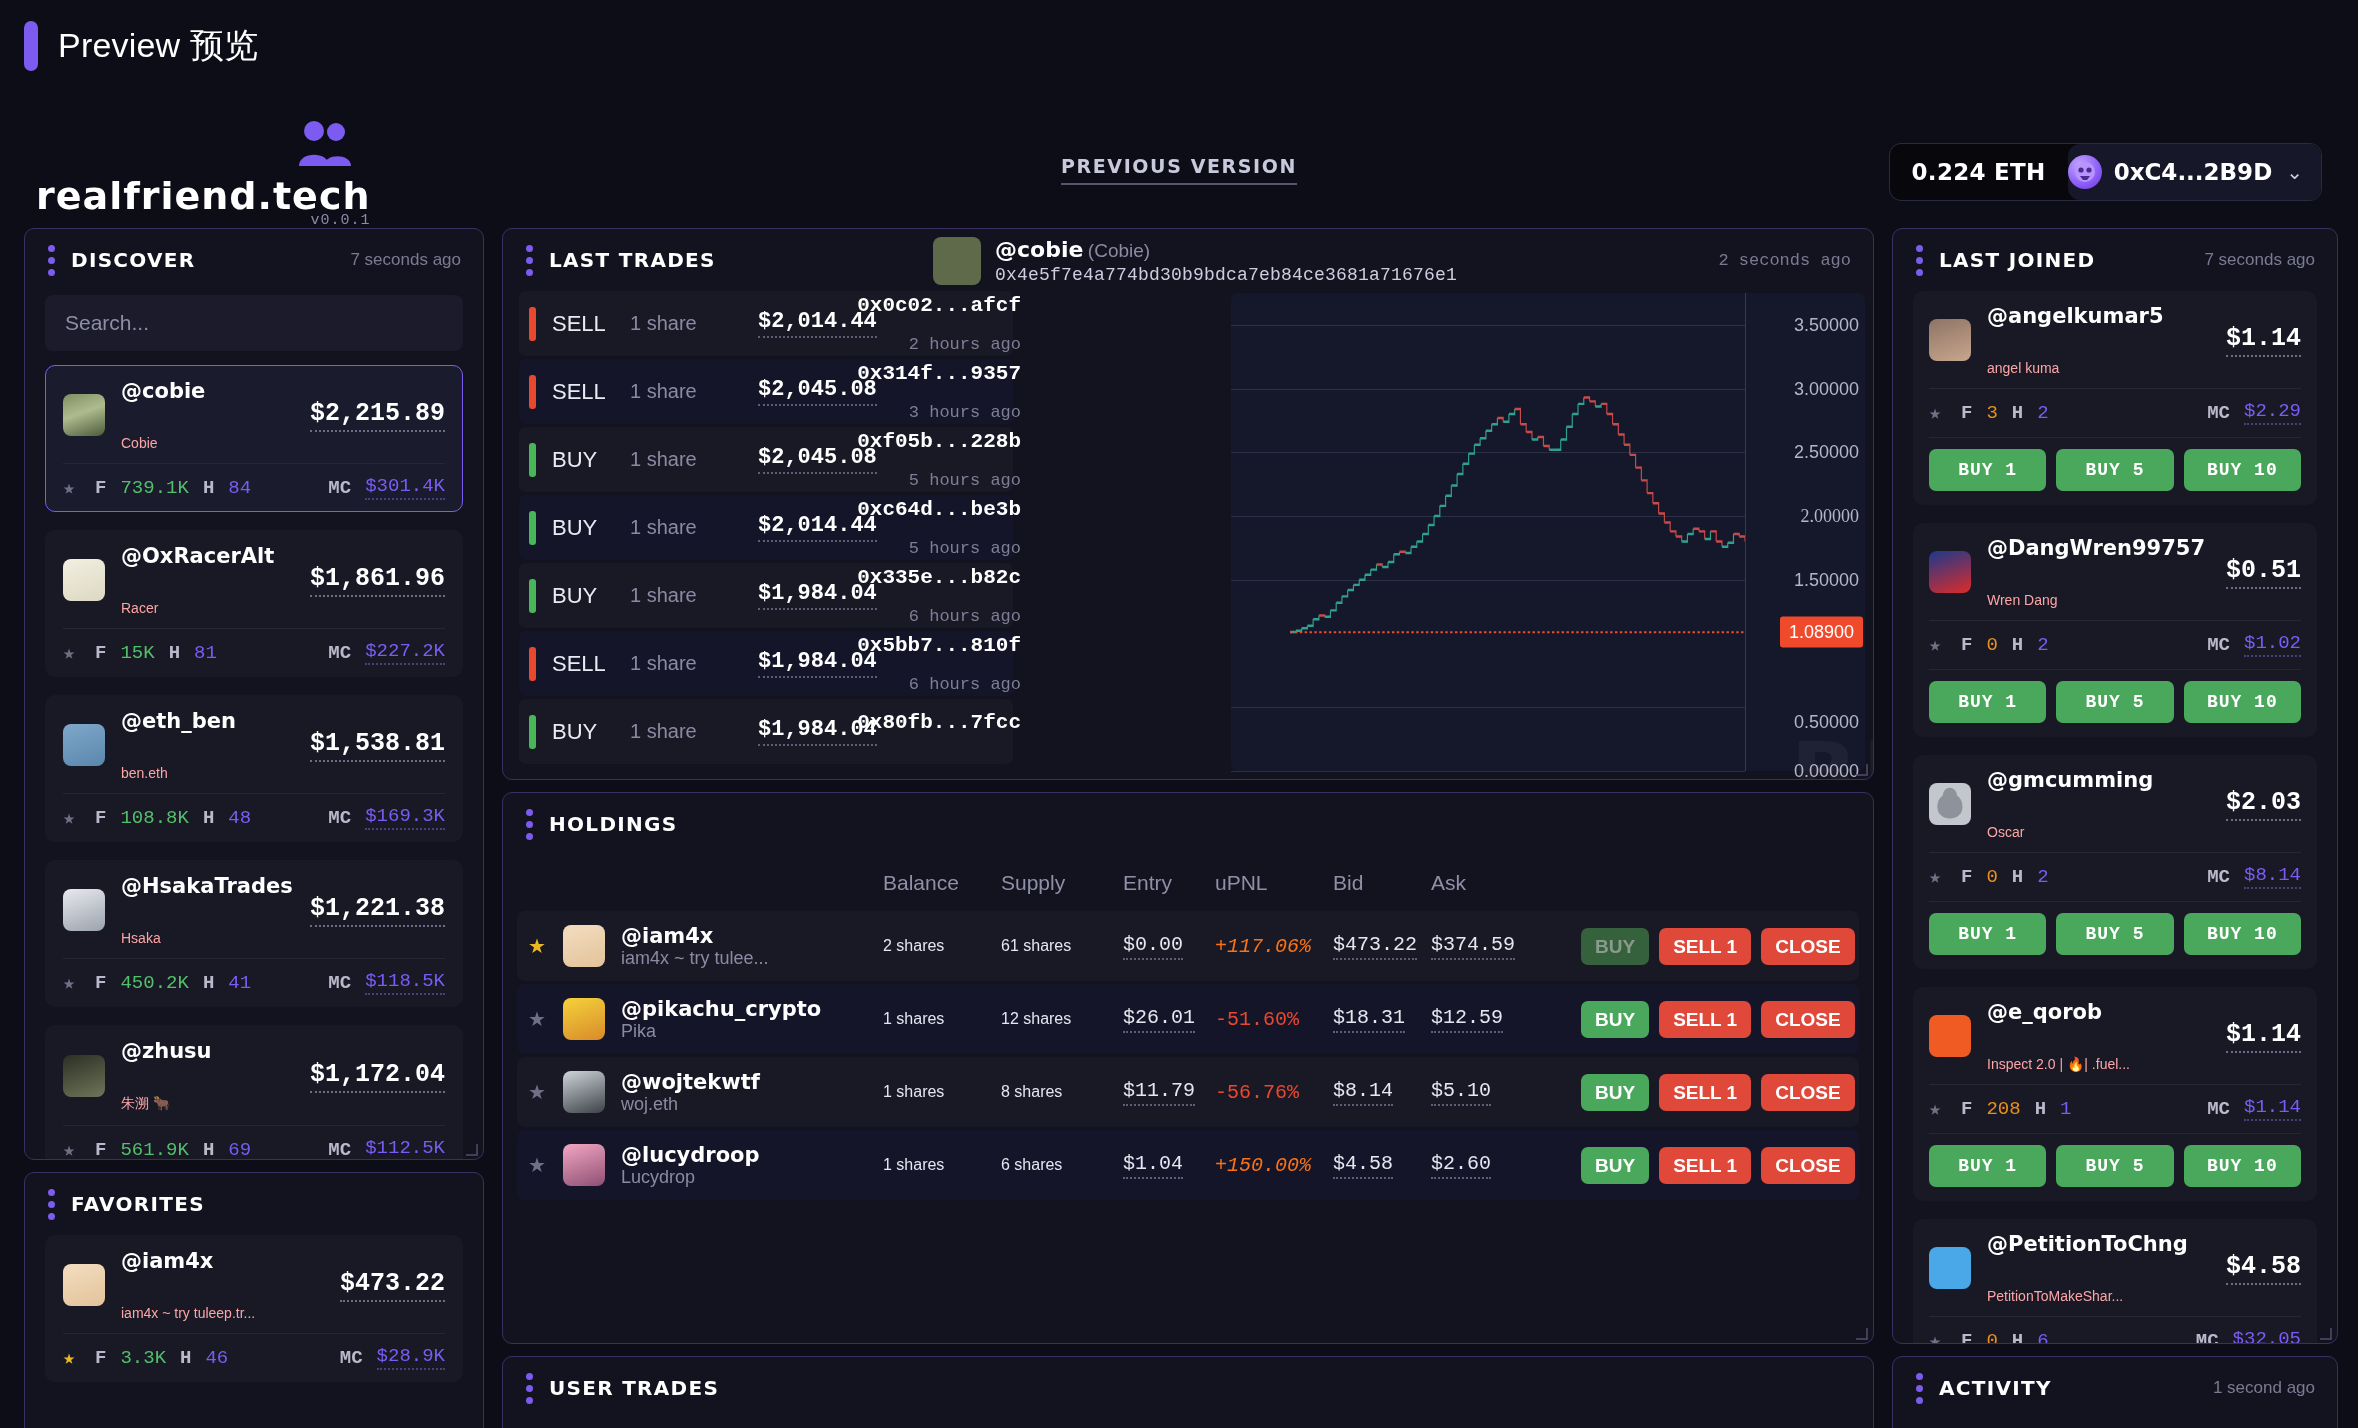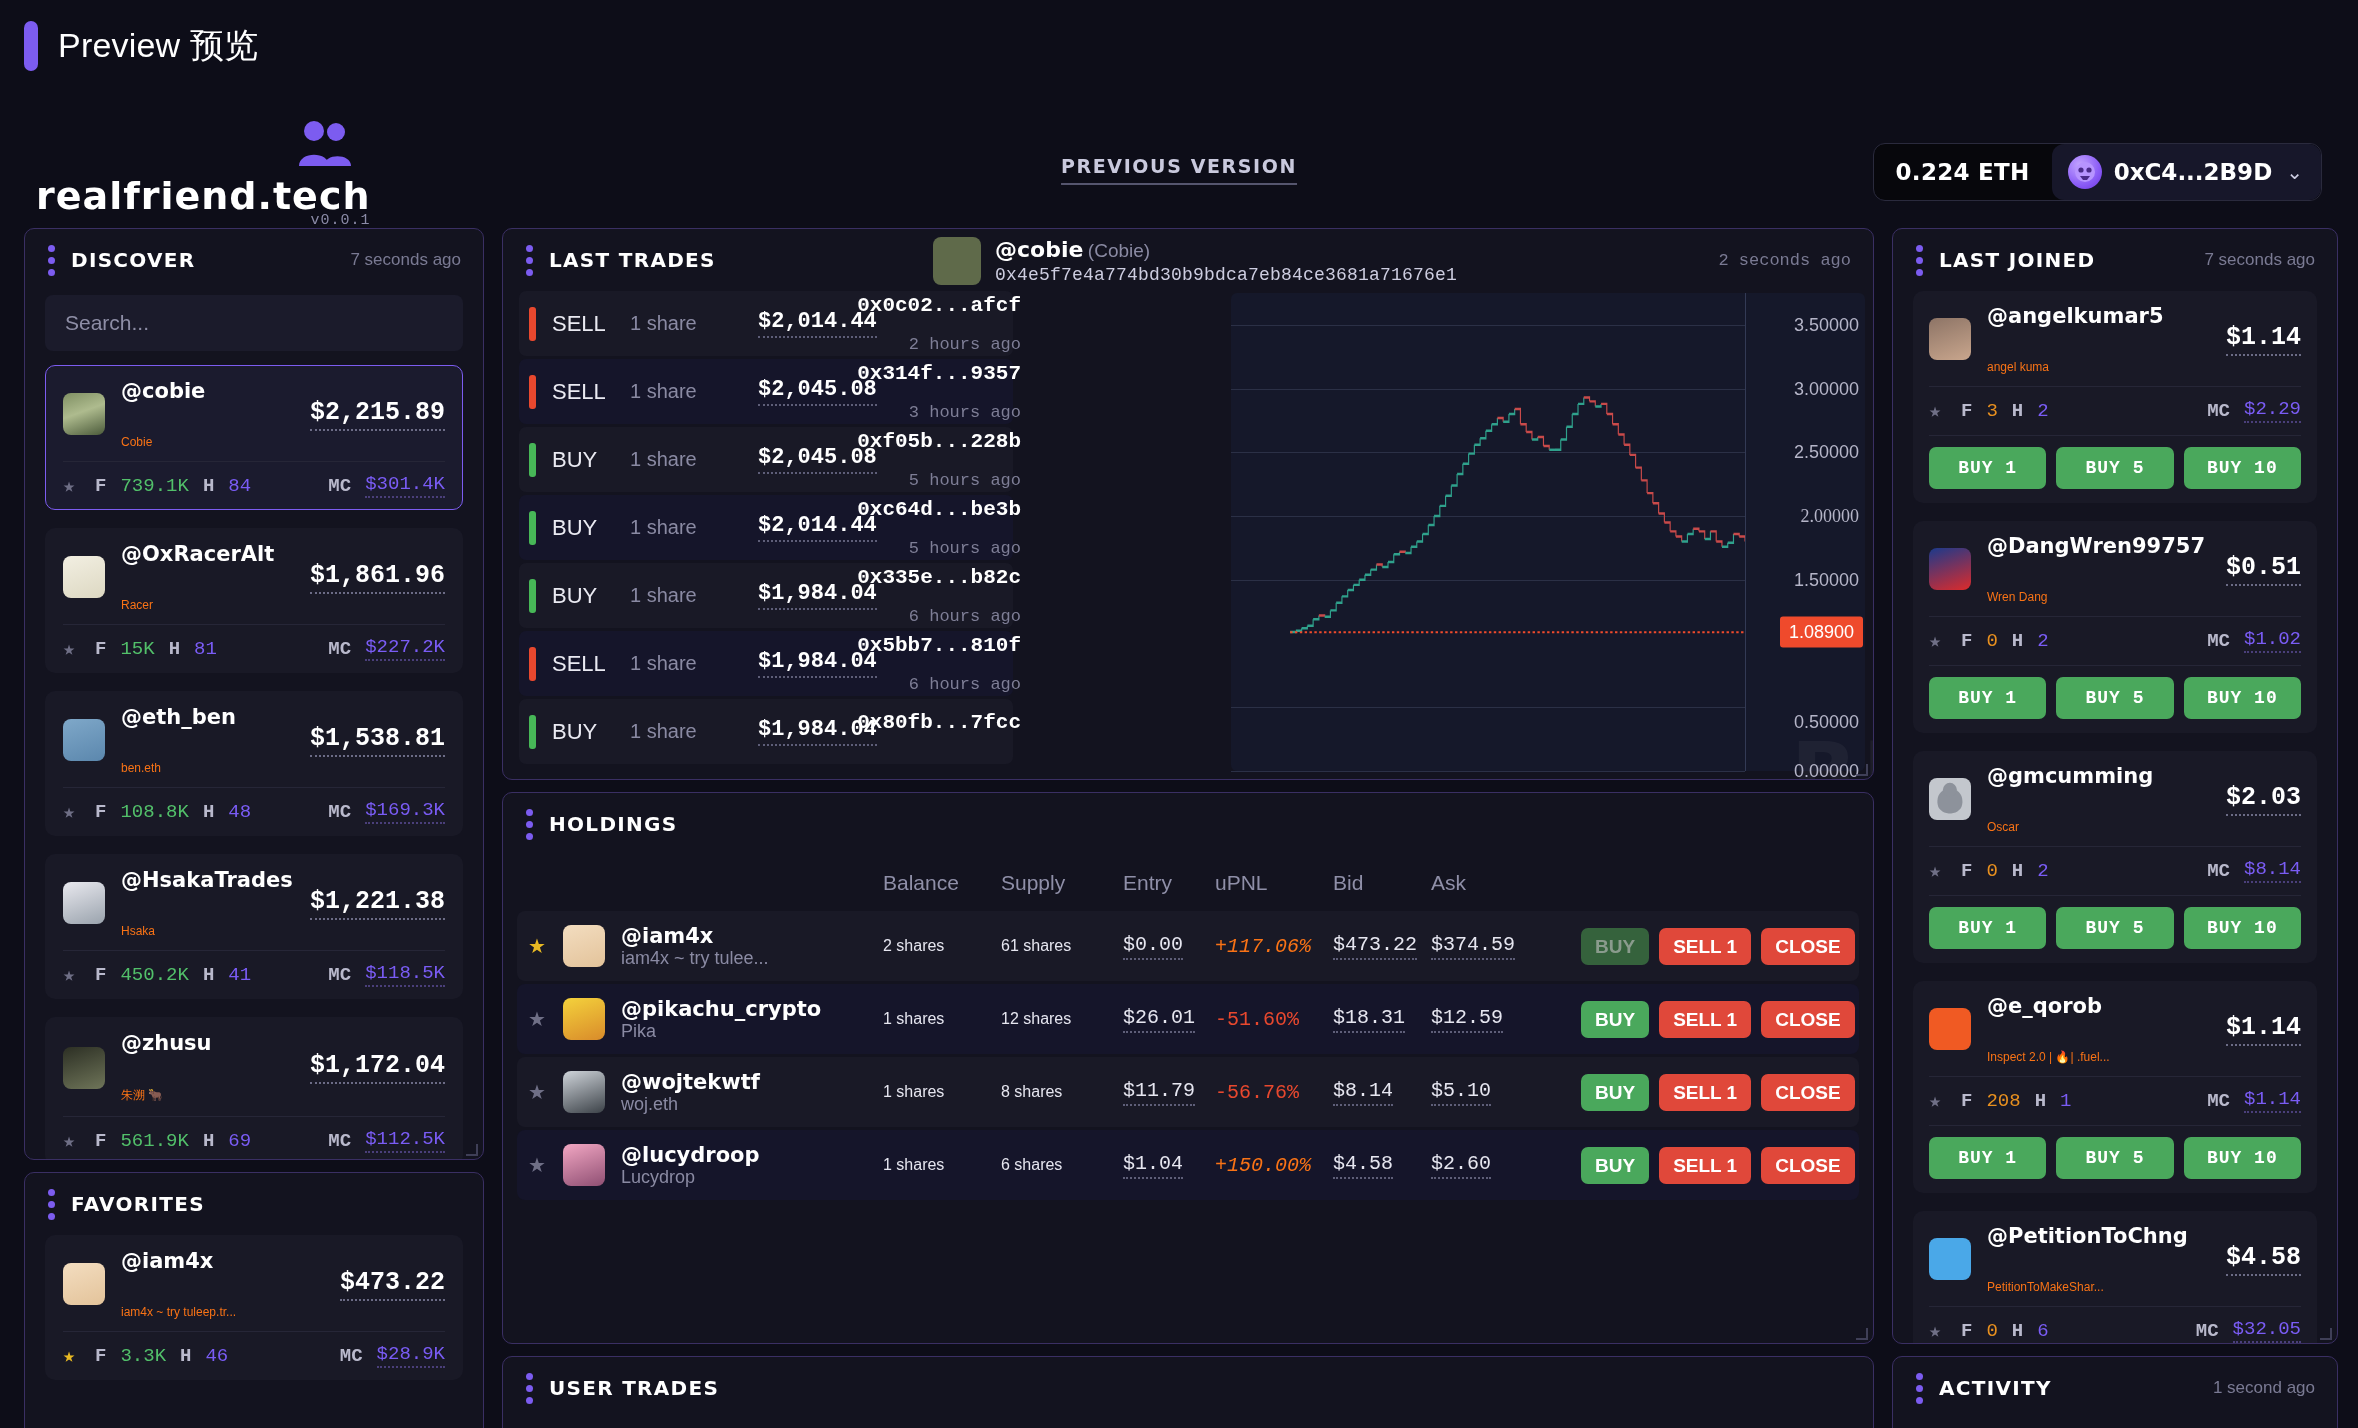--- a/index.html
+++ b/index.html
@@ -46,21 +46,21 @@
     position:absolute; right:36px; top:143px; height:58px;
     display:flex; align-items:center; border-radius:12px;
     background:#07070c; border:1px solid #2a2a3d; overflow:hidden;
   }
   #wallet-balance{
     padding:0 22px; font-size:23px; font-weight:bold; color:#fff;
     font-family:"DejaVu Sans", sans-serif; letter-spacing:.3px;
   }
   #wallet-account{
     display:flex; align-items:center; gap:12px; height:100%;
-    background:#17172a; padding:0 18px 0 16px; border-radius:12px;
+    background:#17172a; padding:0 18px 0 0; border-radius:12px;
   }
   #wallet-avatar{
     width:34px; height:34px; border-radius:50%;
     background:radial-gradient(circle at 35% 30%, #c4a6ff, #8b5cf6 60%, #6d35e0);
     display:flex; align-items:center; justify-content:center;
     font-size:19px; color:#3b2566;
   }
   #wallet-address{ font-size:23px; font-weight:bold; color:#fff; font-family:"DejaVu Sans", sans-serif;}
   #wallet-caret{ font-size:20px; color:#cfcfe4; margin-left:2px;}
 
@@ -111,21 +111,21 @@
   .uc-top{ display:flex; align-items:center; }
   .avatar{
     width:42px; height:42px; border-radius:8px; flex:0 0 auto; margin-right:16px;
     background:#3a3a52; overflow:hidden; position:relative;
   }
   .uc-names{ min-width:0; }
   .uc-handle{
     font-size:21px; font-weight:bold; color:#fff; white-space:nowrap;
     font-family:"DejaVu Sans", sans-serif;
   }
-  .uc-sub{ font-size:12px; color:#f97316; white-space:nowrap; overflow:hidden; text-overflow:ellipsis; max-width:250px;margin-top:32px;}
+  .uc-sub{ font-size:14px; color:#fca5a5; white-space:nowrap; overflow:hidden; text-overflow:ellipsis; max-width:250px;margin-top:32px;}
   .uc-price{
     margin-left:auto; font-size:25px; font-weight:bold; color:#fff;
     font-family:"Liberation Mono", monospace;
     border-bottom:2px dotted #6c6c86; padding-bottom:2px; white-space:nowrap;
   }
   .uc-stats{
     display:flex; align-items:center; gap:14px; margin-top:12px;
     padding-top:11px; border-top:1px solid #262637;
     font-size:19px; font-family:"Liberation Mono", monospace;
   }

